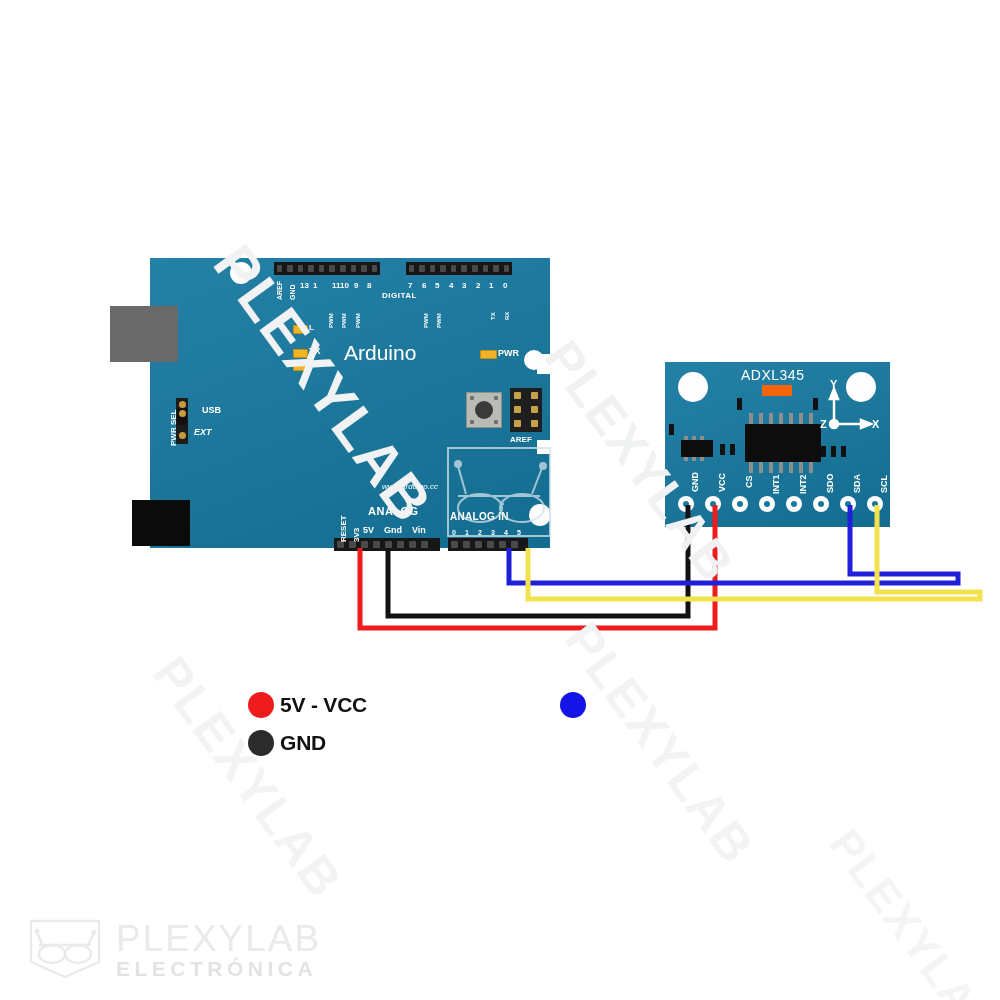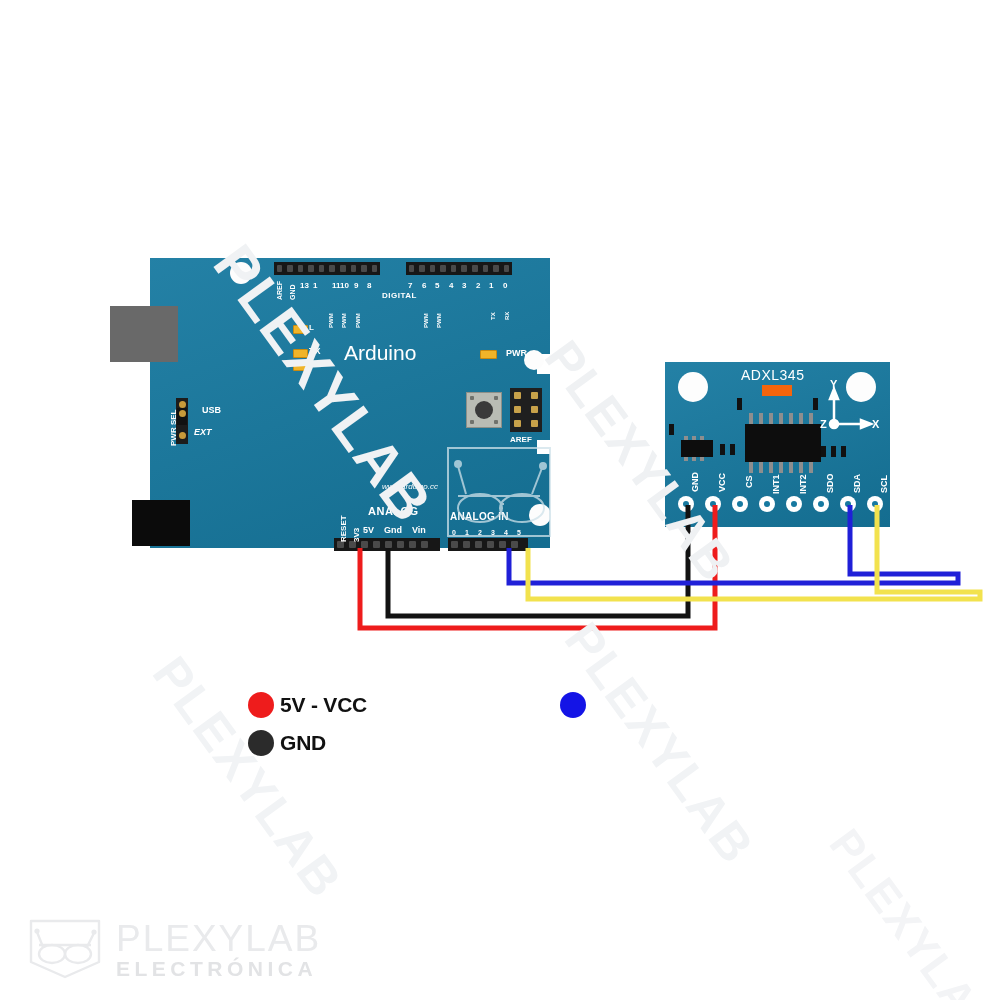--- a/index.html
+++ b/index.html
@@ -201,21 +201,21 @@
     <div class="silk vert f6" style="left:340px;top:62px;">TX</div>
     <div class="silk vert f6" style="left:354px;top:62px;">RX</div>
 
     <div class="led" style="left:143px;top:67px;"></div>
     <div class="silk f8" style="left:159px;top:66px;">L</div>
     <div class="led" style="left:143px;top:91px;"></div>
     <div class="silk f9" style="left:159px;top:89px;">TX</div>
     <div class="led" style="left:143px;top:104px;"></div>
     <div class="silk f9" style="left:159px;top:102px;">RX</div>
     <div class="led pwr" style="left:330px;top:92px;"></div>
-    <div class="silk f9" style="left:348px;top:91px;margin-left:8px;">PWR</div>
+    <div class="silk f9" style="left:348px;top:91px;">PWR</div>
 
     <div class="silk" style="left:194px;top:84px;font-size:21px;font-weight:400;letter-spacing:0px;text-align:center;">Arduino</div>
     <div class="silk f8" style="left:232px;top:225px;font-weight:400;font-style:italic;">www.arduino.cc</div>
 
     <div class="abs" id="pwr-sel-jumper" style="left:26px;top:140px;">
       <div class="jp" style="top:3px;"></div>
       <div class="shunt"></div>
       <div class="jp" style="top:12px;"></div>
       <div class="jp" style="top:34px;"></div>
     </div>

